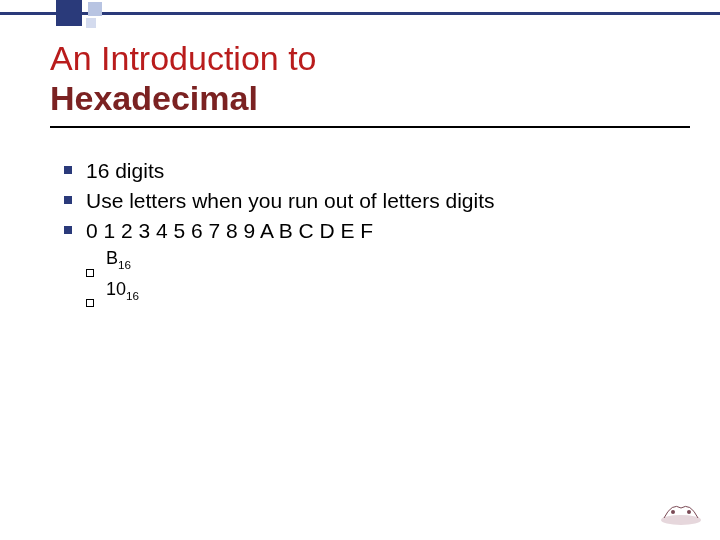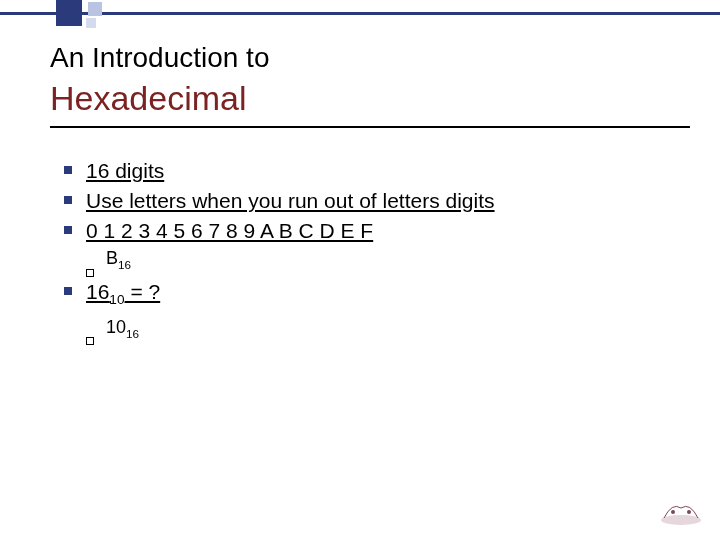--- a/index.html
+++ b/index.html
@@ -54,41 +54,41 @@
   }
   .title {
     position: absolute;
     top: 38px;
     left: 50px;
     right: 30px;
     border-bottom: 2px solid #000;
     padding-bottom: 8px;
   }
   .title .line1 {
-    font-size: 28px;
+    font-size: 34px;
     line-height: 40px;
-    color: #000000;
+    color: #b91c1c;
   }
   .title .line2 {
     font-size: 34px;
     line-height: 40px;
     color: #7b2222;
+    font-weight: bold;
   }
   .body {
     position: absolute;
     top: 156px;
     left: 64px;
     right: 30px;
     font-size: 21px;
     line-height: 30px;
   }
   .bullet-row {
     display: flex;
     align-items: flex-start;
-    text-decoration: underline;
   }
   .bullet-row .mk {
     width: 22px;
     flex: 0 0 22px;
     display: flex;
     align-items: center;
     justify-content: flex-start;
     padding-top: 10px;
   }
   .bullet-row .mk .sq {
@@ -176,28 +176,20 @@
   <div class="sub-row">
     <div class="mk">
         <div class="sqo"></div>
       </div>
     <div class="txt">
       <span>B</span><sub>16</sub>
     </div>
   </div>
 
 
-  <div class="bullet-row">
-    <div class="mk">
-        <div class="sq"></div>
-      </div>
-    <div class="txt">
-      <span>16</span><sub>10</sub><span> = ?</span>
-    </div>
-  </div>
   <div class="sub-row">
     <div class="mk">
         <div class="sqo"></div>
       </div>
     <div class="txt">
       <span>10</span><sub>16</sub>
     </div>
   </div>
 
 </div>

